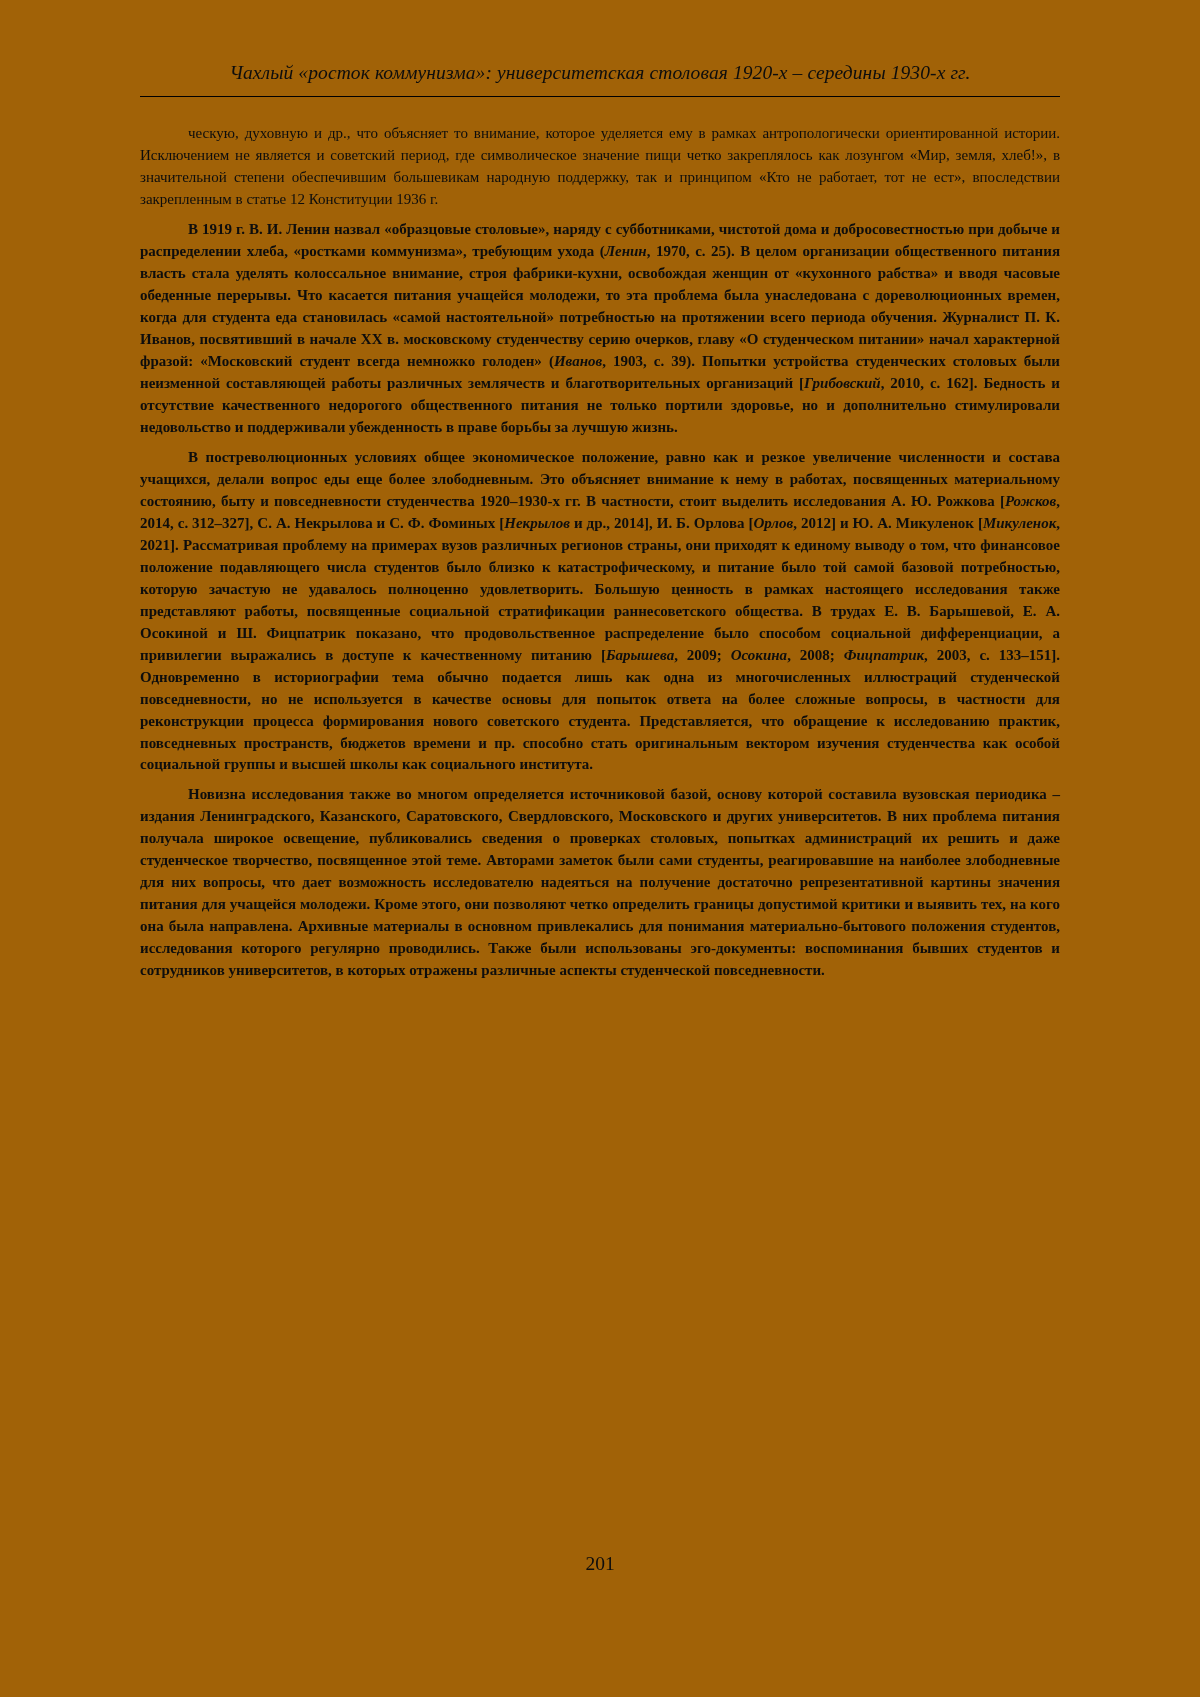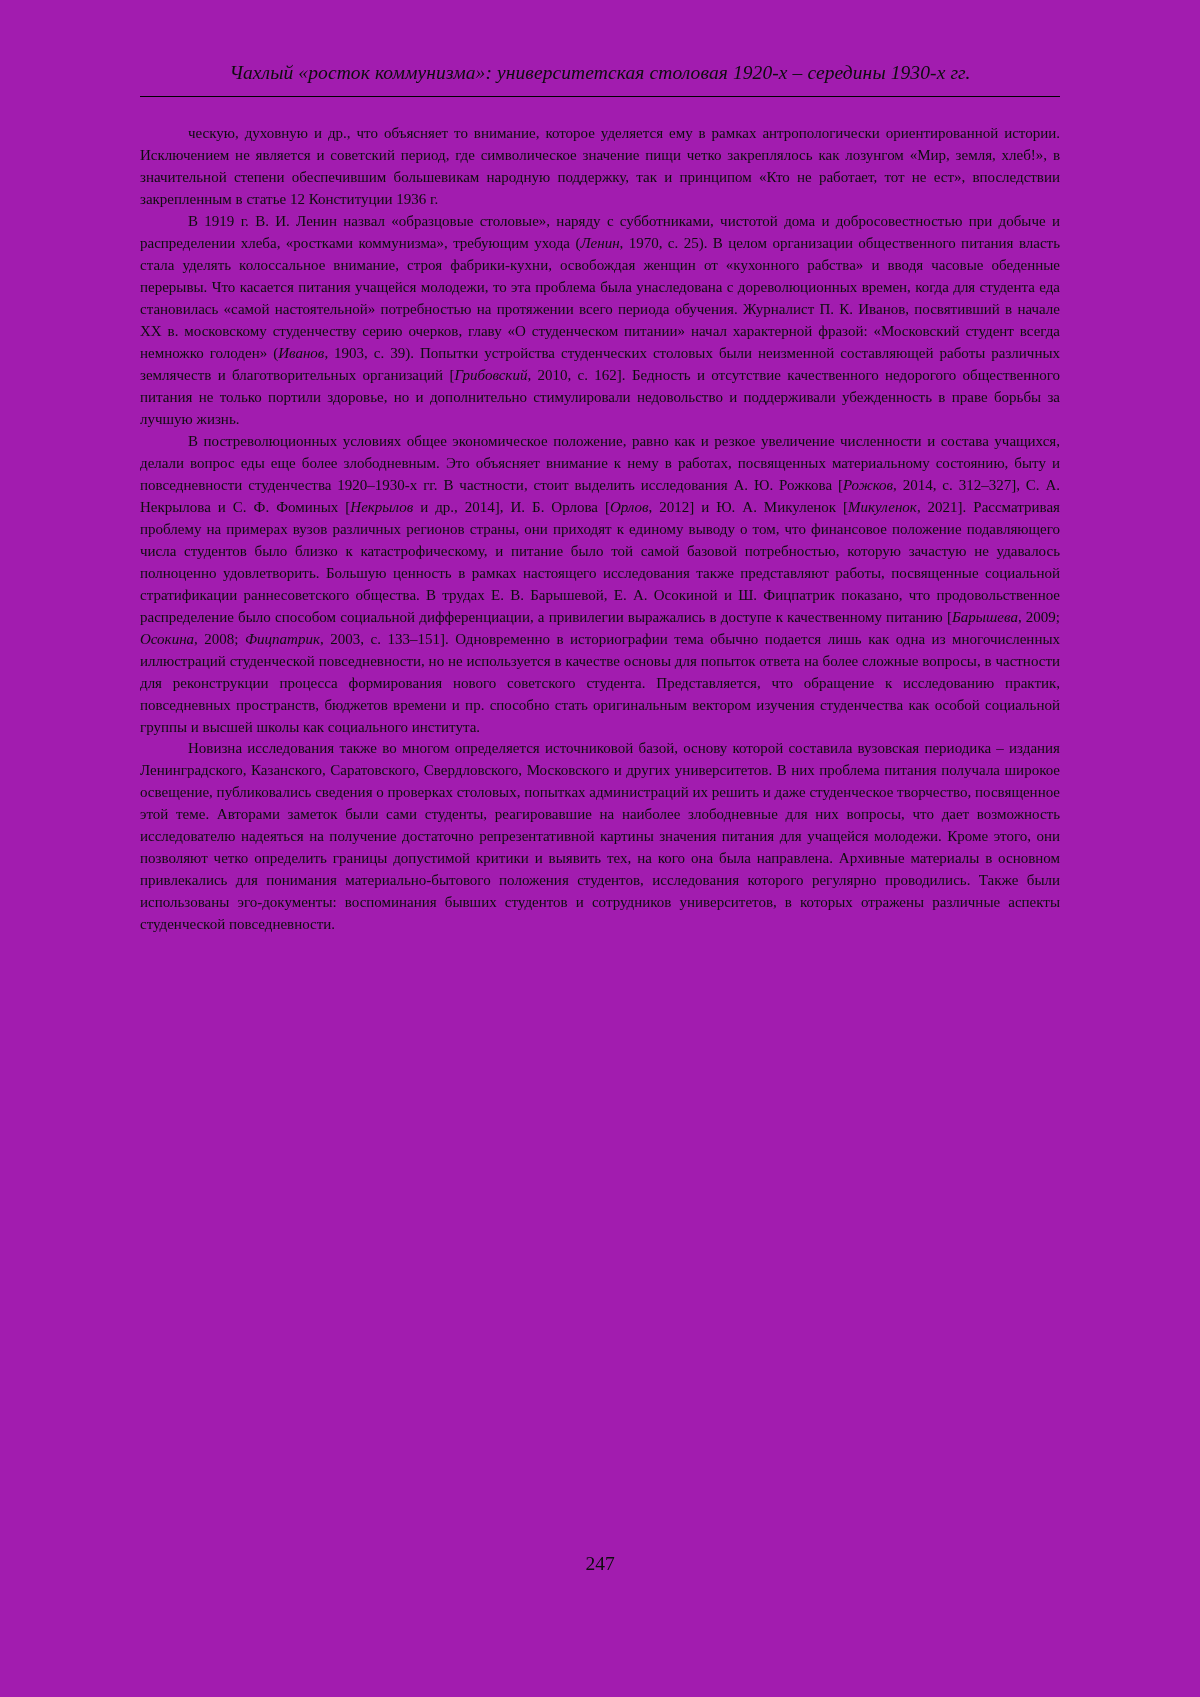--- a/index.html
+++ b/index.html
@@ -4,21 +4,21 @@
 <style>
   html, body {
     margin: 0;
     padding: 0;
     background: #ffffff;
   }
   .page {
     width: 1200px;
     height: 1697px;
     position: relative;
-    background: #a21caf;
+    background: #a16207;
     box-sizing: border-box;
     font-family: "Liberation Serif", serif;
     color: #0d0d0d;
   }
   .content {
     position: absolute;
     left: 140px;
     top: 60px;
     width: 920px;
   }
@@ -38,21 +38,22 @@
   p.body {
     margin: 0;
     text-align: justify;
     text-justify: inter-word;
     font-size: 15px;
     line-height: 1.465;
     text-indent: 48px;
     hyphens: manual;
   }
   p.body + p.body {
-    margin-top: 0px;
+    margin-top: 8px;
+    font-weight: bold;
   }
   .it { font-style: italic; }
   .folio {
     position: absolute;
     left: 0;
     right: 0;
     top: 1553px;
     text-align: center;
     font-size: 19.5px;
     font-family: "Liberation Serif", serif;
@@ -70,15 +71,15 @@
 
     <div id="body-text">
         <p class="body">ческую, духовную и др., что объясняет то внимание, которое уделяется ему в рамках антропологически ориентированной истории. Исключением не является и советский период, где символическое значение пищи четко закреплялось как лозунгом «Мир, земля, хлеб!», в значительной степени обеспечившим большевикам народную поддержку, так и принципом «Кто не работает, тот не ест», впоследствии закрепленным в статье 12 Конституции 1936 г.</p>
         <p class="body">В 1919 г. В. И. Ленин назвал «образцовые столовые», наряду с субботниками, чистотой дома и добросовестностью при добыче и распределении хлеба, «ростками коммунизма», требующим ухода (<span class="it">Ленин</span>, 1970, с. 25). В целом организации общественного питания власть стала уделять колоссальное внимание, строя фабрики-кухни, освобождая женщин от «кухонного рабства» и вводя часовые обеденные перерывы. Что касается питания учащейся молодежи, то эта проблема была унаследована с дореволюционных времен, когда для студента еда становилась «самой настоятельной» потребностью на протяжении всего периода обучения. Журналист П. К. Иванов, посвятивший в начале XX в. московскому студенчеству серию очерков, главу «О студенческом питании» начал характерной фразой: «Московский студент всегда немножко голоден» (<span class="it">Иванов</span>, 1903, с. 39). Попытки устройства студенческих столовых были неизменной составляющей работы различных землячеств и благотворительных организаций [<span class="it">Грибовский</span>, 2010, с. 162]. Бедность и отсутствие качественного недорогого общественного питания не только портили здоровье, но и дополнительно стимулировали недовольство и поддерживали убежденность в праве борьбы за лучшую жизнь.</p>
         <p class="body">В постреволюционных условиях общее экономическое положение, равно как и резкое увеличение численности и состава учащихся, делали вопрос еды еще более злободневным. Это объясняет внимание к нему в работах, посвященных материальному состоянию, быту и повседневности студенчества 1920–1930-х гг. В частности, стоит выделить исследования А. Ю. Рожкова [<span class="it">Рожков</span>, 2014, с. 312–327], С. А. Некрылова и С. Ф. Фоминых [<span class="it">Некрылов</span> и др., 2014], И. Б. Орлова [<span class="it">Орлов</span>, 2012] и Ю. А. Микуленок [<span class="it">Микуленок</span>, 2021]. Рассматривая проблему на примерах вузов различных регионов страны, они приходят к единому выводу о том, что финансовое положение подавляющего числа студентов было близко к катастрофическому, и питание было той самой базовой потребностью, которую зачастую не удавалось полноценно удовлетворить. Большую ценность в рамках настоящего исследования также представляют работы, посвященные социальной стратификации раннесоветского общества. В трудах Е. В. Барышевой, Е. А. Осокиной и Ш. Фицпатрик показано, что продовольственное распределение было способом социальной дифференциации, а привилегии выражались в доступе к качественному питанию [<span class="it">Барышева</span>, 2009; <span class="it">Осокина</span>, 2008; <span class="it">Фицпатрик</span>, 2003, с. 133–151]. Одновременно в историографии тема обычно подается лишь как одна из многочисленных иллюстраций студенческой повседневности, но не используется в качестве основы для попыток ответа на более сложные вопросы, в частности для реконструкции процесса формирования нового советского студента. Представляется, что обращение к исследованию практик, повседневных пространств, бюджетов времени и пр. способно стать оригинальным вектором изучения студенчества как особой социальной группы и высшей школы как социального института.</p>
         <p class="body">Новизна исследования также во многом определяется источниковой базой, основу которой составила вузовская периодика – издания Ленинградского, Казанского, Саратовского, Свердловского, Московского и других университетов. В них проблема питания получала широкое освещение, публиковались сведения о проверках столовых, попытках администраций их решить и даже студенческое творчество, посвященное этой теме. Авторами заметок были сами студенты, реагировавшие на наиболее злободневные для них вопросы, что дает возможность исследователю надеяться на получение достаточно репрезентативной картины значения питания для учащейся молодежи. Кроме этого, они позволяют четко определить границы допустимой критики и выявить тех, на кого она была направлена. Архивные материалы в основном привлекались для понимания материально-бытового положения студентов, исследования которого регулярно проводились. Также были использованы эго-документы: воспоминания бывших студентов и сотрудников университетов, в которых отражены различные аспекты студенческой повседневности.</p>
       </div>
 
   </div>
 
-  <div class="folio">247</div>
+  <div class="folio">201</div>
 
 </div>
 
 </body></html>

